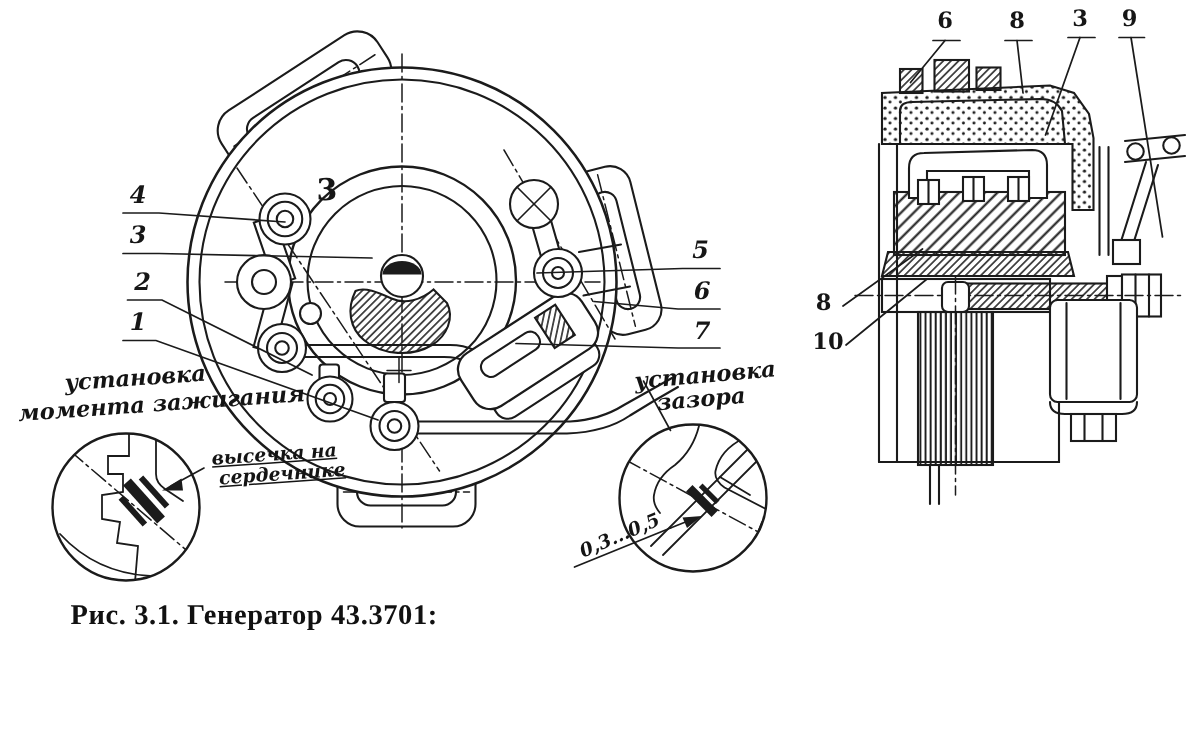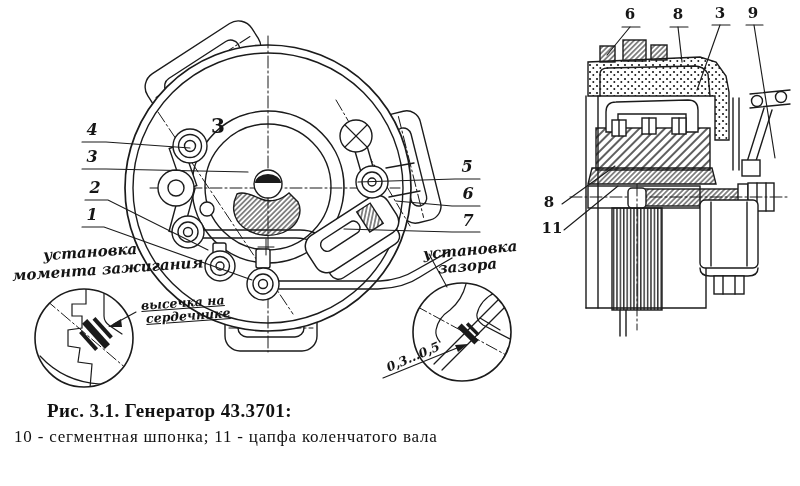--- a/index.html
+++ b/index.html
@@ -270,28 +270,27 @@
 <span class="co big" style="left:218px;top:126px">3</span>
 <span class="co it" style="left:467px;top:167px">5</span>
 <span class="co it" style="left:468px;top:194px">6</span>
 <span class="co it" style="left:468px;top:221px">7</span>
 
 <span class="co sec" style="left:630px;top:14px">6</span>
 <span class="co sec" style="left:678px;top:14px">8</span>
 <span class="co sec" style="left:720px;top:13px">3</span>
 <span class="co sec" style="left:753px;top:13px">9</span>
 <span class="co sec" style="left:549px;top:202px">8</span>
-<span class="co sec" style="left:552px;top:228px">11</span>
+<span class="co sec" style="left:552px;top:228px">10</span>
 
 <div class="hw l1" style="left:43px;top:245px;transform:rotate(-4deg)">установка</div>
 <div class="hw l1" style="left:12px;top:262px;transform:rotate(-4deg)">момента зажигания</div>
 <div class="hw sm" style="left:141px;top:297px;transform:rotate(-4deg)">высечка на</div>
 <div class="hw sm" style="left:146px;top:310px;transform:rotate(-4deg)">сердечнике</div>
 <div class="hw l1" style="left:423px;top:243px;transform:rotate(-5deg)">установка</div>
 <div class="hw l1" style="left:438px;top:259px;transform:rotate(-5deg)">зазора</div>
 <div class="hw sm" style="left:385px;top:351px;transform:rotate(-23deg);text-decoration:none">0,3...0,5</div>
 
 <div class="caption">
   <div class="cap-title">Рис. 3.1. Генератор 43.3701:</div>
-  <div class="leg flush">10 - сегментная шпонка; 11 - цапфа коленчатого вала</div>
 </div>
 
 </div>
 
 </body></html>

